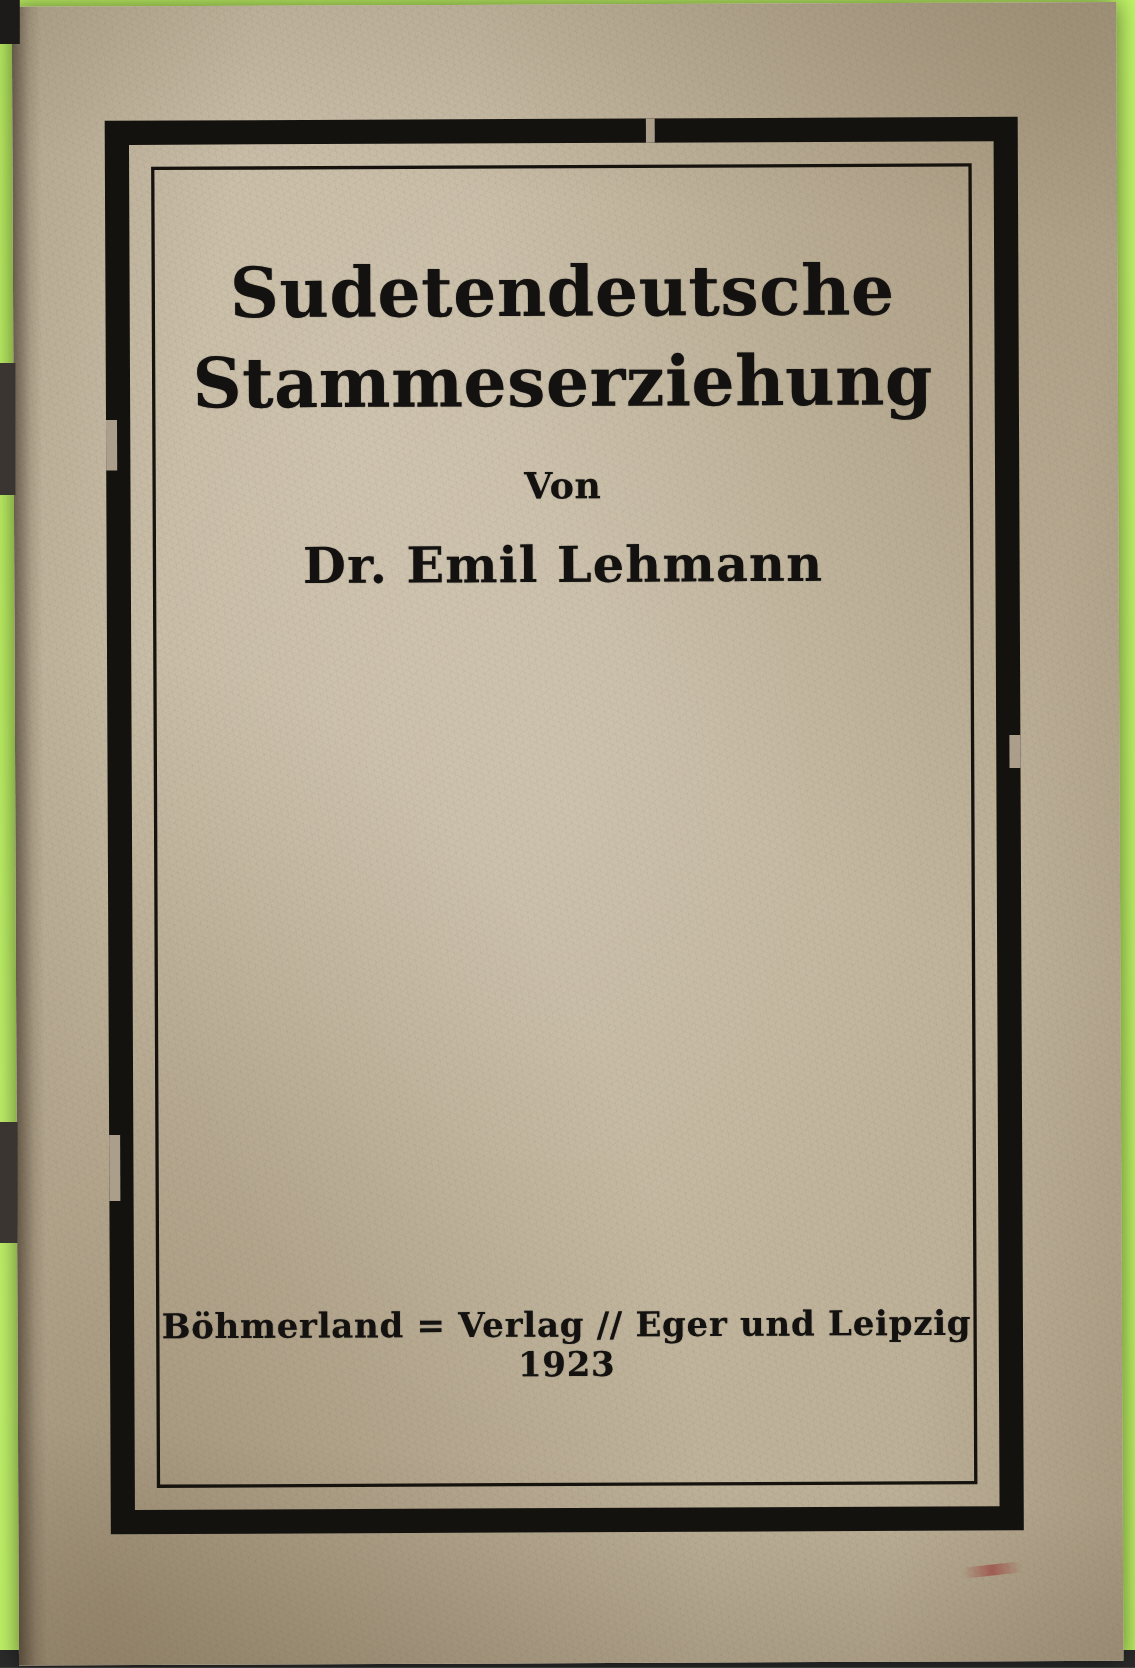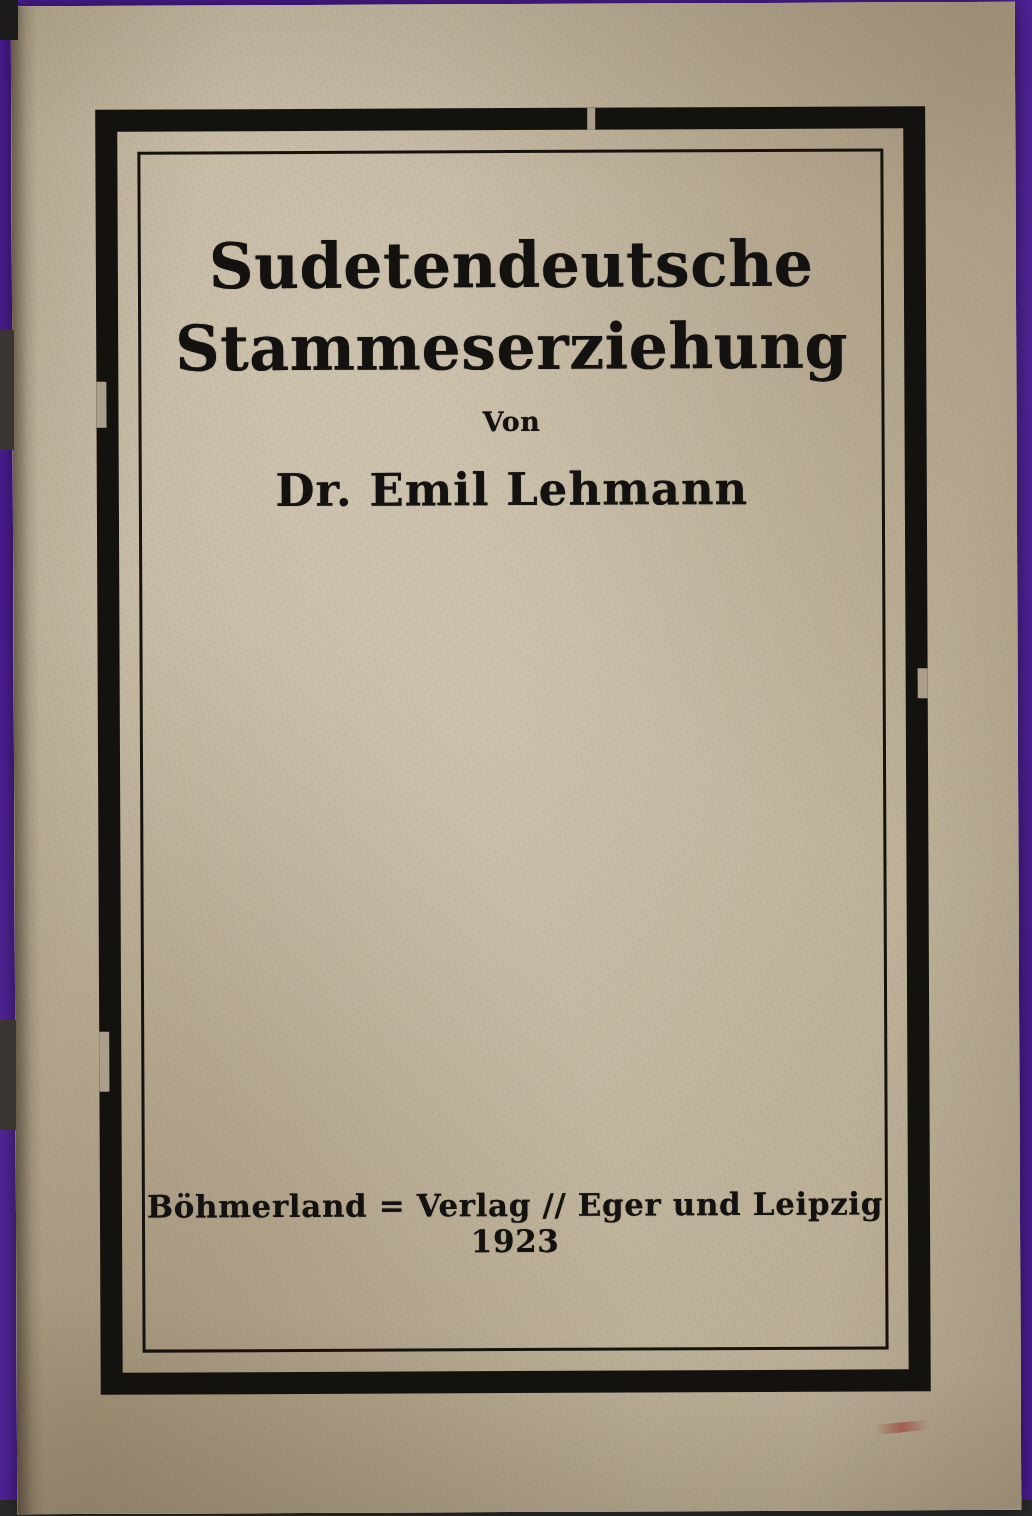--- a/index.html
+++ b/index.html
@@ -12,21 +12,21 @@
     height: 1516px;
     overflow: hidden;
     font-family: "DejaVu Serif", serif;
   }
 
   
   #scan {
     position: relative;
     width: 1032px;
     height: 1500px;
-    background: #4c1d95;
+    background: #bef264;
   }
 
   
   #scan::before {
     content: "";
     position: absolute;
     inset: 0;
     background:
       radial-gradient(circle at 12% 80%, rgba(255,255,255,0.05), transparent 40%),
       radial-gradient(circle at 90% 20%, rgba(255,255,255,0.04), transparent 45%);
@@ -131,22 +131,22 @@
     line-height: 1.05;
     transform: scaleX(0.98);
   }
   .title-line2 {
     margin-top: 16px;
     font-size: 63px;
     line-height: 1.05;
     transform: scaleX(0.98);
   }
   .byword {
-    margin-top: 26px;
-    font-size: 27px;
+    margin-top: 42px;
+    font-size: 33px;
   }
   .author {
     margin-top: 26px;
     font-size: 45px;
     letter-spacing: 1px;
   }
 
   .imprint {
     position: absolute;
     left: 0;

